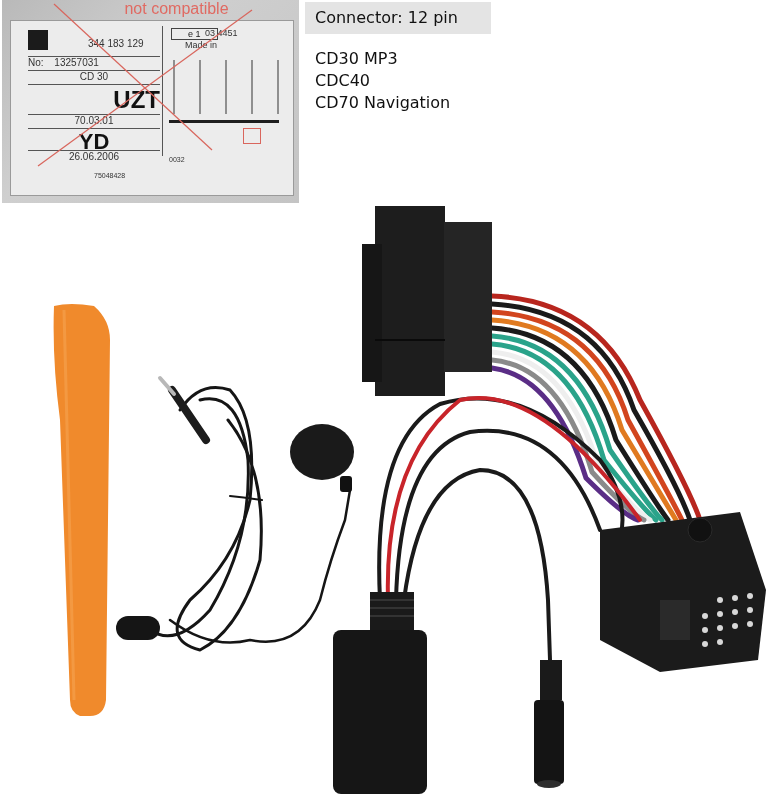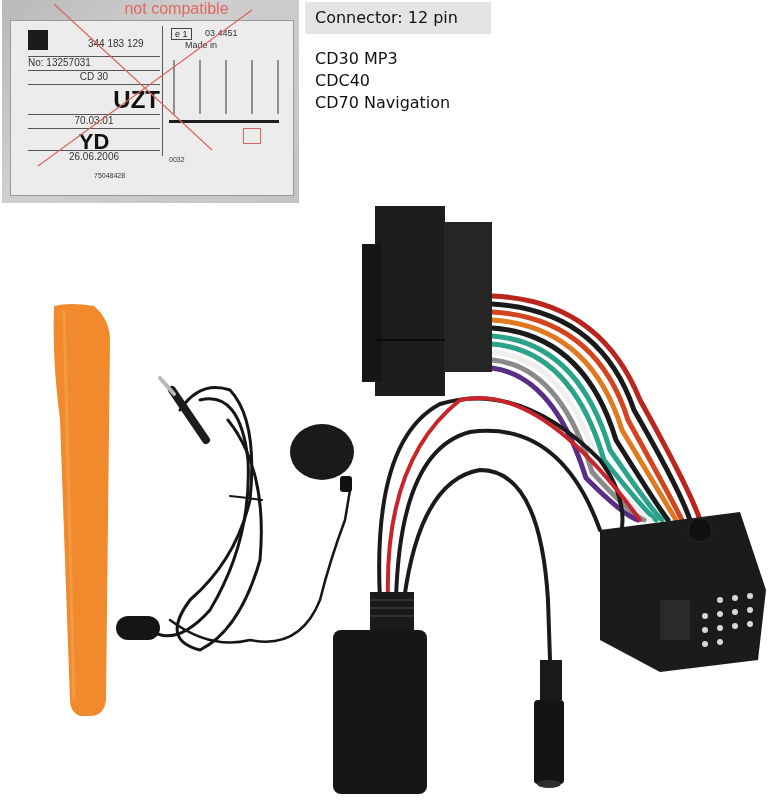--- a/index.html
+++ b/index.html
@@ -7,21 +7,21 @@
 
   
   .label-photo { position:absolute; left:2px; top:0; width:297px; height:203px;
     background:linear-gradient(135deg,#b9b9b9 0%,#cfcfcf 40%,#c4c4c4 100%); overflow:hidden; }
   .label-card { position:absolute; left:8px; top:20px; width:282px; height:174px; background:#ececec; border:1px solid #9a9a9a; }
   .not-compat { position:absolute; left:0; top:0; width:349px; text-align:center; color:#e06a62; font-size:16px; font-family:"Liberation Sans", sans-serif; }
   .lab-left { position:absolute; left:26px; top:26px; width:132px; height:130px; }
   .lab-row { position:absolute; left:0; width:132px; border-top:1px solid #555; font-size:10px; color:#333; text-align:center; }
   .black-sq { position:absolute; left:26px; top:30px; width:20px; height:20px; background:#1b1b1b; }
   .lab-right { position:absolute; left:160px; top:26px; width:120px; height:130px; border-left:1px solid #555; }
-  .e1box { position:absolute; left:8px; top:2px; border:1px solid #444; font-size:9px; padding:0 3px; color:#222; }
+  .e1box { position:absolute; left:8px; top:2px; border:1px solid #444; font-size:9px; padding:0 16px; color:#222; }
   .lab-small { position:absolute; font-size:9px; color:#333; }
   .pin-grid { position:absolute; left:6px; top:34px; width:110px; height:54px;
     background:
       repeating-linear-gradient(90deg, transparent 0 4px, #444 4px 6px, transparent 6px 26px),
       #ececec; opacity:.55; }
   .bus { position:absolute; left:6px; top:94px; width:110px; height:3px; background:#1e1e1e; }
   .red-sq { position:absolute; left:80px; top:102px; width:16px; height:14px; border:1.5px solid #d9665d; }
   .cross { position:absolute; left:0; top:0; width:297px; height:203px; }
 
   
@@ -36,21 +36,21 @@
 </head>
 <body>
 
 <div class="label-photo">
   <div class="label-card"></div>
   <div class="black-sq"></div>
   <div class="lab-left">
     <div class="lab-row" style="top:12px;border-top:none;text-align:left;padding-left:60px;width:72px;">344 183 129</div>
     <div class="lab-row" style="top:30px;text-align:left;">
       <span>No:</span>
-      <span style="">13257031</span>
+      <span style="margin-left:8px">13257031</span>
     </div>
     <div class="lab-row" style="top:44px;">CD 30</div>
     <div class="lab-row" style="top:58px;height:28px;font-size:24px;font-weight:bold;line-height:30px;color:#111;text-align:right;">UZT</div>
     <div class="lab-row" style="top:88px;">70.03.01</div>
     <div class="lab-row" style="top:102px;height:24px;font-size:22px;font-weight:bold;line-height:26px;color:#111;">YD</div>
     <div class="lab-row" style="top:124px;">26.06.2006</div>
   </div>
   <div class="lab-small" style="left:92px;top:172px;font-size:7px;">75048428</div>
   <div class="lab-right">
     <div class="e1box">e 1</div>

